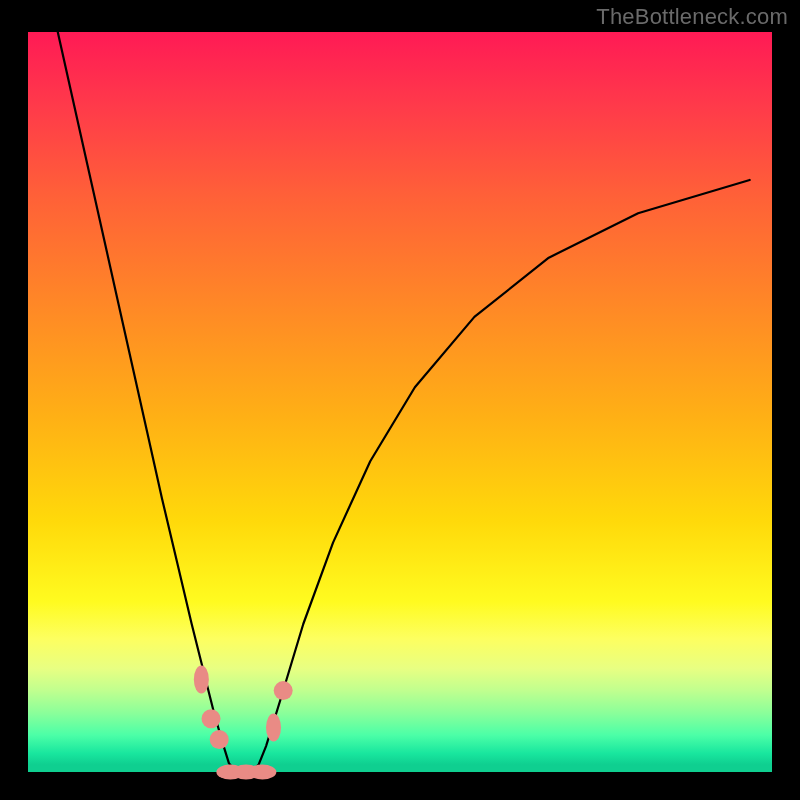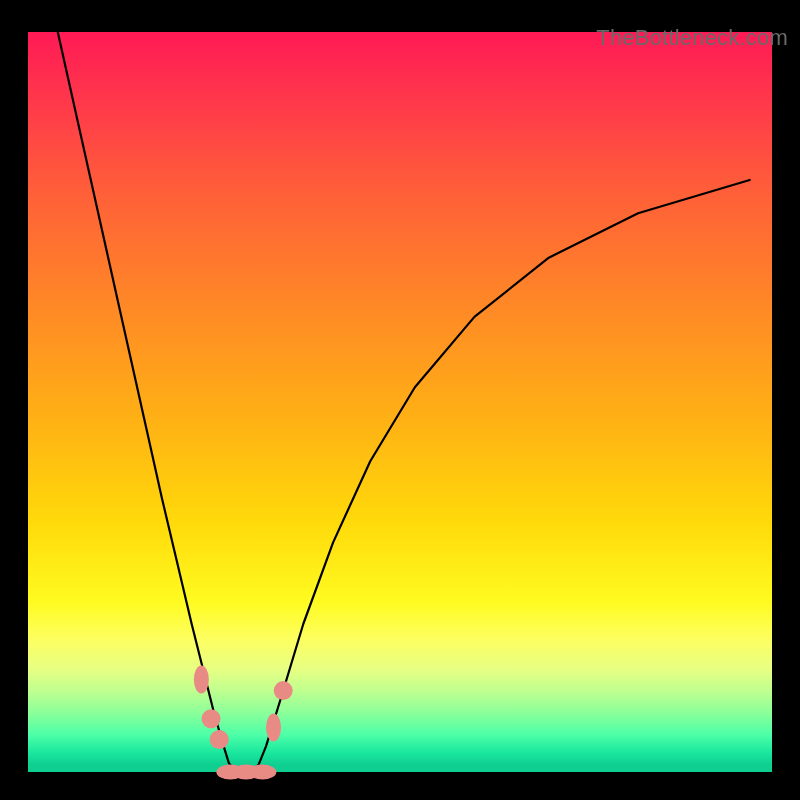--- a/index.html
+++ b/index.html
@@ -20,21 +20,20 @@
   .watermark {
     position: absolute;
     top: 4px;
     right: 12px;
     color: #6a6a6a;
     font-size: 22px;
     font-weight: 500;
     font-family: Arial, sans-serif;
     letter-spacing: 0.2px;
     z-index: 5;
-    margin-top: 21px;
   }
   .plot-outer {
     position: absolute;
     left: 28px;
     top: 32px;
     width: 744px;
     height: 740px;
     background: #000;
   }
   .plot-bg {

